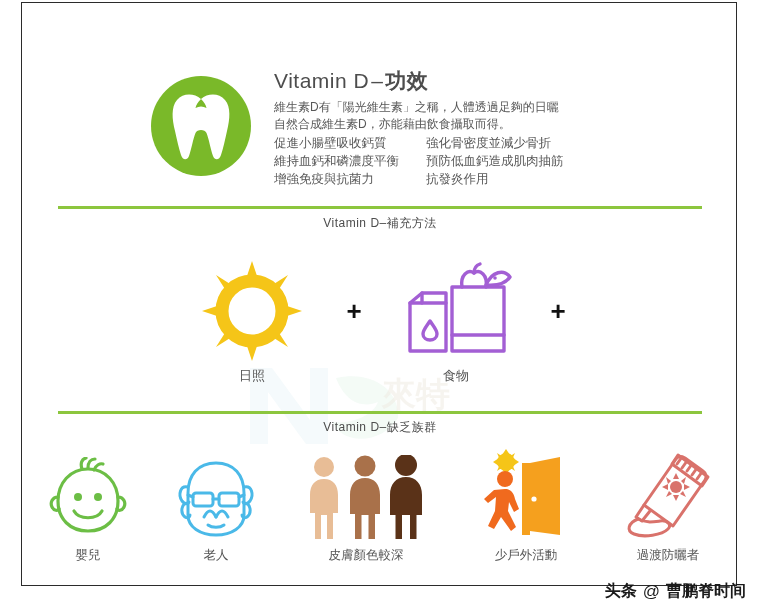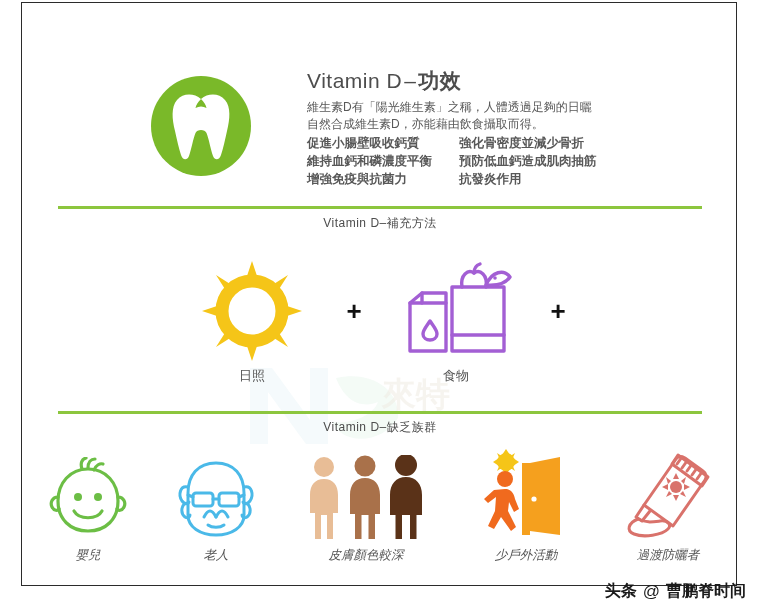--- a/index.html
+++ b/index.html
@@ -59,40 +59,39 @@
     left: 128px;
     top: 16px;
     width: 102px;
     height: 102px;
   }
   #benefits-text {
     position: absolute;
     left: 252px;
     top: 10px;
     width: 356px;
-    margin-left: 33px;
   }
   .headline {
     color: #4d4d4d;
     font-size: 21px;
     letter-spacing: .5px;
     white-space: nowrap;
     line-height: 1.1;
   }
   .headline .en { font-family: "Liberation Sans", sans-serif; }
   .headline .dash { padding: 0 2px; }
   .headline .cn { font-weight: bold; }
   .desc {
     color: #585858;
     font-size: 12px;
     line-height: 1.42;
     margin-top: 7px;
     white-space: nowrap;
   }
-  .benefit-rows { margin-top: 2px; font-weight: bold; }
+  .benefit-rows { margin-top: 2px; }
   .benefit-row {
     display: flex;
     color: #585858;
     font-size: 12.5px;
     line-height: 1.42;
     white-space: nowrap;
   }
   .benefit-col-a { width: 152px; flex: 0 0 152px; }
   .benefit-col-b { flex: 1 1 auto; }
 
@@ -174,21 +173,20 @@
     top: 36px;
     width: 668px;
     display: flex;
     align-items: flex-end;
     justify-content: space-between;
   }
   .risk-item {
     display: flex;
     flex-direction: column;
     align-items: center;
-    font-style: italic;
   }
   .risk-art {
     height: 86px;
     display: flex;
     align-items: flex-end;
     justify-content: center;
   }
   .risk-label {
     color: #555555;
     font-size: 12.5px;

